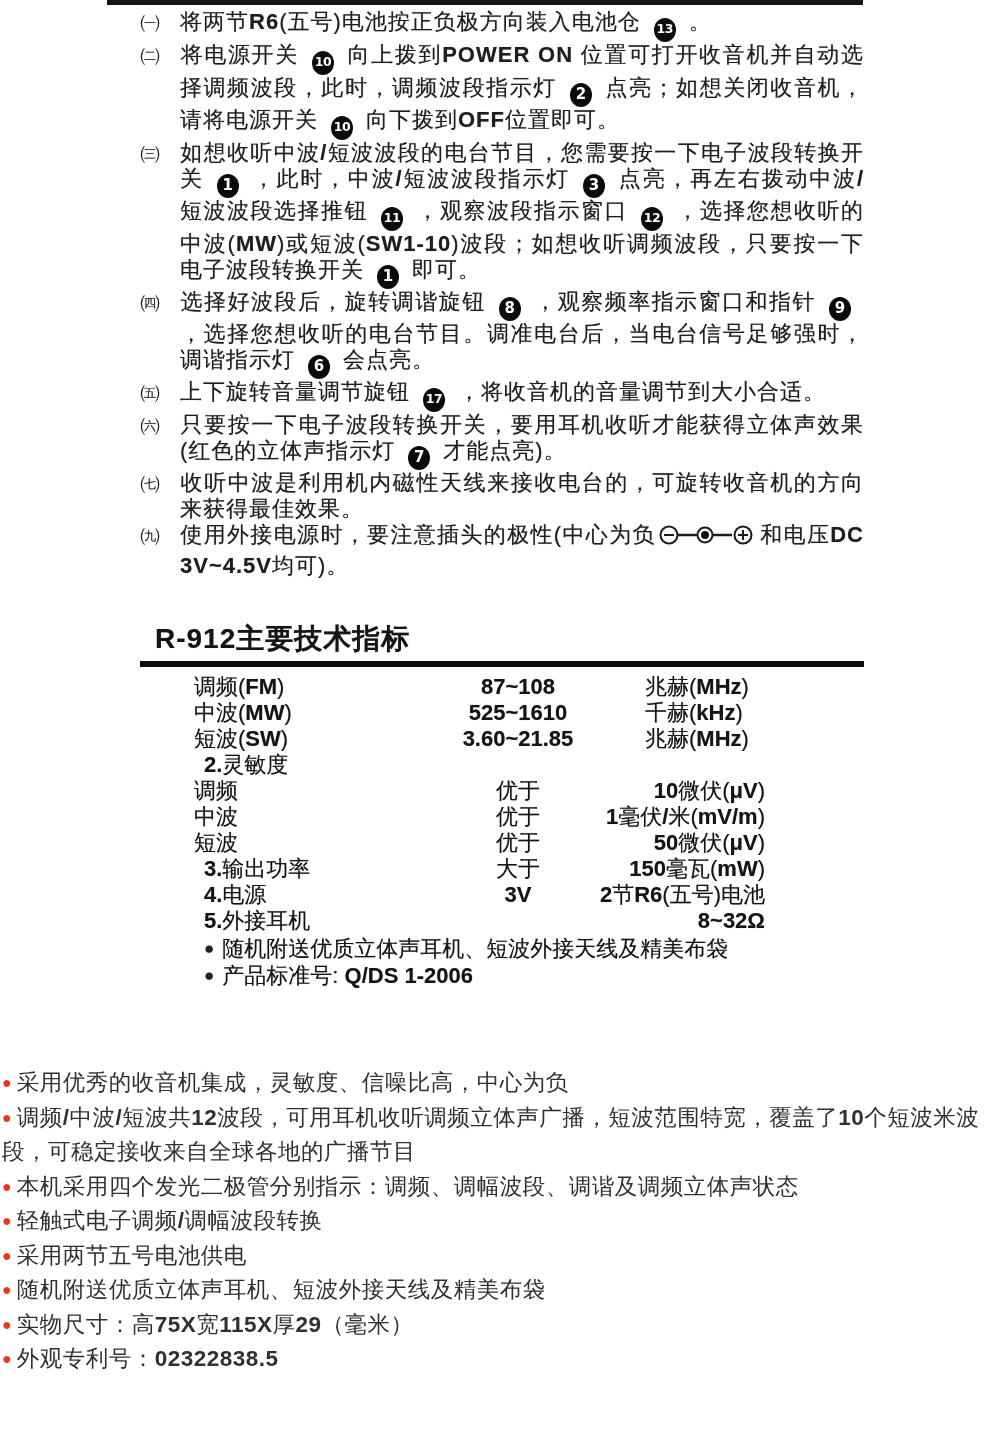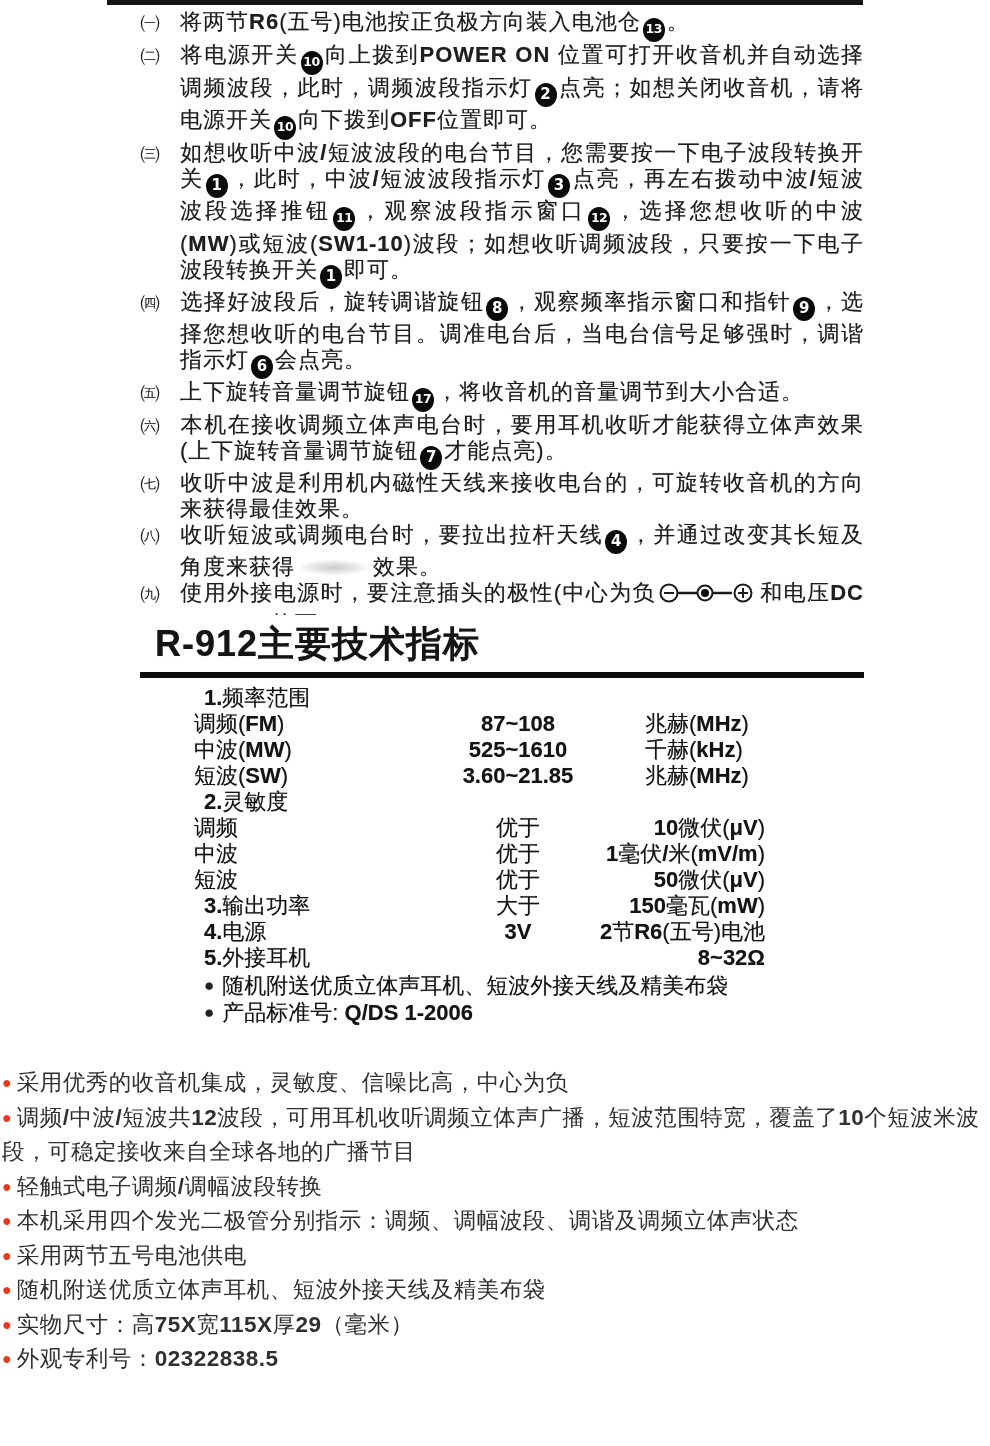--- a/index.html
+++ b/index.html
@@ -14,36 +14,36 @@
   .scan{
     position:absolute;left:140px;top:9px;width:724px;height:606px;overflow:hidden;
     color:#1e1e1e;font-size:22px;line-height:26px;text-align:justify;
     letter-spacing:1px;text-shadow:0 0 0.8px rgba(45,45,45,.55);
   }
   .inst{padding-left:40px;text-indent:-40px;}
   .marker{display:inline-block;width:40px;text-indent:0;letter-spacing:0;font-size:20px;}
   .badge{
     display:inline-block;width:22px;height:24px;border-radius:50%;background:#0b0b0b;
     color:#fff;text-align:center;line-height:22px;font-size:15px;font-weight:bold;
-    vertical-align:-4px;letter-spacing:0;text-indent:0;margin:0 2px;text-shadow:none;
+    vertical-align:-4px;letter-spacing:0;text-indent:0;margin:0 13px;text-shadow:none;
     font-family:"DejaVu Sans",sans-serif;
   }
   .badge.wide{font-size:12.5px;letter-spacing:-0.5px;}
   .smudge{
     display:inline-block;width:66px;height:15px;margin:0 6px;border-radius:50%;vertical-align:-1px;
     background:radial-gradient(ellipse at center, rgba(150,150,150,.5), rgba(200,200,200,.25) 60%, rgba(255,255,255,0) 85%);
   }
   .pol{vertical-align:-5px;margin:0 2px;}
 
   
   .spec{
     position:absolute;left:140px;top:620px;width:724px;color:#141414;
     text-shadow:0 0 0.8px rgba(45,45,45,.5);
   }
-  .spec-heading{font-size:36px;font-weight:600;letter-spacing:1px;padding-left:15px;}
+  .spec-heading{font-size:28px;font-weight:600;letter-spacing:1px;padding-left:15px;}
   .spec-rule{margin-top:3px;height:6px;background:#0c0c0c;}
   .spec-table{margin-top:7px;font-size:22px;line-height:26px;}
   .spec-row{position:relative;height:26px;}
   .spec-label{position:absolute;left:64px;white-space:nowrap;}
   .spec-row.sub .spec-label{left:54px;}
   .spec-mid{position:absolute;left:308px;width:140px;text-align:center;white-space:nowrap;}
   .spec-right.unit{position:absolute;left:505px;white-space:nowrap;}
   .spec-right.value{position:absolute;right:99px;white-space:nowrap;}
   .scan-bullets{margin-top:2px;font-size:22px;line-height:26.5px;}
   .sb{padding-left:64px;}
@@ -62,45 +62,41 @@
 
 <div class="top-bar"></div>
 
 <div class="scan">
   <div>
       <div class="inst"><span class="marker">㈠</span><span>将两节<b>R6</b>(五号)电池按正负极方向装入电池仓</span><span class="badge wide">13</span><span>。</span></div>
       <div class="inst"><span class="marker">㈡</span><span>将电源开关</span><span class="badge wide">10</span><span>向上拨到<b>POWER</b> <b>ON</b> 位置可打开收音机并自动选择调频波段，此时，调频波段指示灯</span><span class="badge">2</span><span>点亮；如想关闭收音机，请将电源开关</span><span class="badge wide">10</span><span>向下拨到<b>OFF</b>位置即可。</span></div>
       <div class="inst"><span class="marker">㈢</span><span>如想收听中波<b>/</b>短波波段的电台节目，您需要按一下电子波段转换开关</span><span class="badge">1</span><span>，此时，中波<b>/</b>短波波段指示灯</span><span class="badge">3</span><span>点亮，再左右拨动中波<b>/</b>短波波段选择推钮</span><span class="badge wide">11</span><span>，观察波段指示窗口</span><span class="badge wide">12</span><span>，选择您想收听的中波(<b>MW</b>)或短波(<b>SW1-10</b>)波段；如想收听调频波段，只要按一下电子波段转换开关</span><span class="badge">1</span><span>即可。</span></div>
       <div class="inst"><span class="marker">㈣</span><span>选择好波段后，旋转调谐旋钮</span><span class="badge">8</span><span>，观察频率指示窗口和指针</span><span class="badge">9</span><span>，选择您想收听的电台节目。调准电台后，当电台信号足够强时，调谐指示灯</span><span class="badge">6</span><span>会点亮。</span></div>
       <div class="inst"><span class="marker">㈤</span><span>上下旋转音量调节旋钮</span><span class="badge wide">17</span><span>，将收音机的音量调节到大小合适。</span></div>
-      <div class="inst"><span class="marker">㈥</span><span>本机在接收调频立体声电台时，要用耳机收听才能获得立体声效果(上下旋转音量调节旋钮</span><span class="badge">7</span><span>才能点亮)。</span></div>
+      <div class="inst"><span class="marker">㈥</span><span>只要按一下电子波段转换开关，要用耳机收听才能获得立体声效果(红色的立体声指示灯</span><span class="badge">7</span><span>才能点亮)。</span></div>
       <div class="inst"><span class="marker">㈦</span><span>收听中波是利用机内磁性天线来接收电台的，可旋转收音机的方向来获得最佳效果。</span></div>
-      <div class="inst"><span class="marker">㈧</span><span>收听短波或调频电台时，要拉出拉杆天线</span><span class="badge">4</span><span>，并通过改变其长短及角度来获得</span><span class="smudge"></span><span>效果。</span></div>
       <div class="inst"><span class="marker">㈨</span><span>使用外接电源时，要注意插头的极性(中心为负</span><span class="pol"><svg width="100" height="24" viewBox="0 0 100 24">
             <circle cx="11" cy="12" r="8.5" fill="none" stroke="#1b1b1b" stroke-width="2"></circle>
             <line x1="6" y1="12" x2="16" y2="12" stroke="#1b1b1b" stroke-width="2"></line>
             <line x1="20" y1="12" x2="39" y2="12" stroke="#1b1b1b" stroke-width="2.5"></line>
             <circle cx="47" cy="12" r="7.5" fill="none" stroke="#1b1b1b" stroke-width="2"></circle>
             <circle cx="47" cy="12" r="4" fill="#111"></circle>
             <line x1="55" y1="12" x2="74" y2="12" stroke="#1b1b1b" stroke-width="2.5"></line>
             <circle cx="85" cy="12" r="8.5" fill="none" stroke="#1b1b1b" stroke-width="2"></circle>
             <line x1="80" y1="12" x2="90" y2="12" stroke="#1b1b1b" stroke-width="2"></line>
             <line x1="85" y1="7" x2="85" y2="17" stroke="#1b1b1b" stroke-width="2"></line>
           </svg></span><span>和电压<b>DC</b> <b>3V~4.5V</b>均可)。</span></div>
     </div>
 
 </div>
 
 <div class="spec">
   <div class="spec-heading">R-912主要技术指标</div>
   <div class="spec-rule"></div>
   <div class="spec-table">
-      <div class="spec-row">
-        <span class="spec-label"><b>1.</b>频率范围</span>
-      </div>
       <div class="spec-row sub">
         <span class="spec-label">调频(<b>FM</b>)</span>
         <span class="spec-mid"><b>87~108</b></span>
         <span class="spec-right unit">兆赫(<b>MHz</b>)</span>
       </div>
       <div class="spec-row sub">
         <span class="spec-label">中波(<b>MW</b>)</span>
         <span class="spec-mid"><b>525~1610</b></span>
         <span class="spec-right unit">千赫(<b>kHz</b>)</span>
       </div>
@@ -144,19 +140,19 @@
     </div>
   <div class="scan-bullets">
       <div class="sb"><span class="dot">●</span><span>随机附送优质立体声耳机、短波外接天线及精美布袋</span></div>
       <div class="sb"><span class="dot">●</span><span>产品标准号: <b>Q/DS</b> <b>1-2006</b></span></div>
     </div>
 </div>
 
 <div class="features">
     <div class="feat"><span class="fb">●</span><span>采用优秀的收音机集成，灵敏度、信噪比高，中心为负</span></div>
     <div class="feat"><span class="fb">●</span><span>调频<b>/</b>中波<b>/</b>短波共<b>12</b>波段，可用耳机收听调频立体声广播，短波范围特宽，覆盖了<b>10</b>个短波米波段，可稳定接收来自全球各地的广播节目</span></div>
+    <div class="feat"><span class="fb">●</span><span>本机采用四个发光二极管分别指示：调频、调幅波段、调谐及调频立体声状态</span></div>
     <div class="feat"><span class="fb">●</span><span>轻触式电子调频<b>/</b>调幅波段转换</span></div>
-    <div class="feat"><span class="fb">●</span><span>本机采用四个发光二极管分别指示：调频、调幅波段、调谐及调频立体声状态</span></div>
     <div class="feat"><span class="fb">●</span><span>采用两节五号电池供电</span></div>
     <div class="feat"><span class="fb">●</span><span>随机附送优质立体声耳机、短波外接天线及精美布袋</span></div>
     <div class="feat"><span class="fb">●</span><span>实物尺寸：高<b>75X</b>宽<b>115X</b>厚<b>29</b>（毫米）</span></div>
     <div class="feat"><span class="fb">●</span><span>外观专利号：<b>02322838.5</b></span></div>
   </div>
 
 </body></html>

